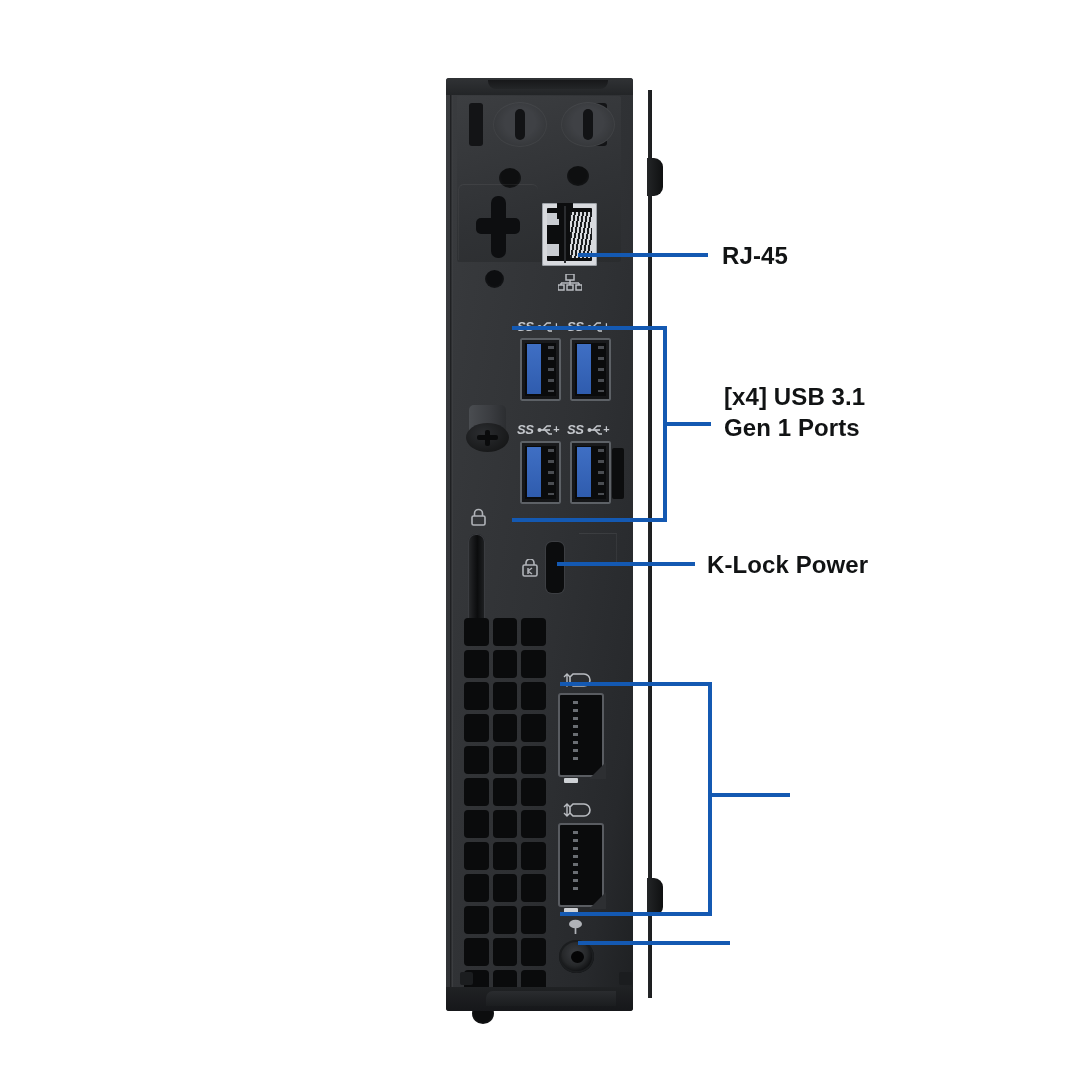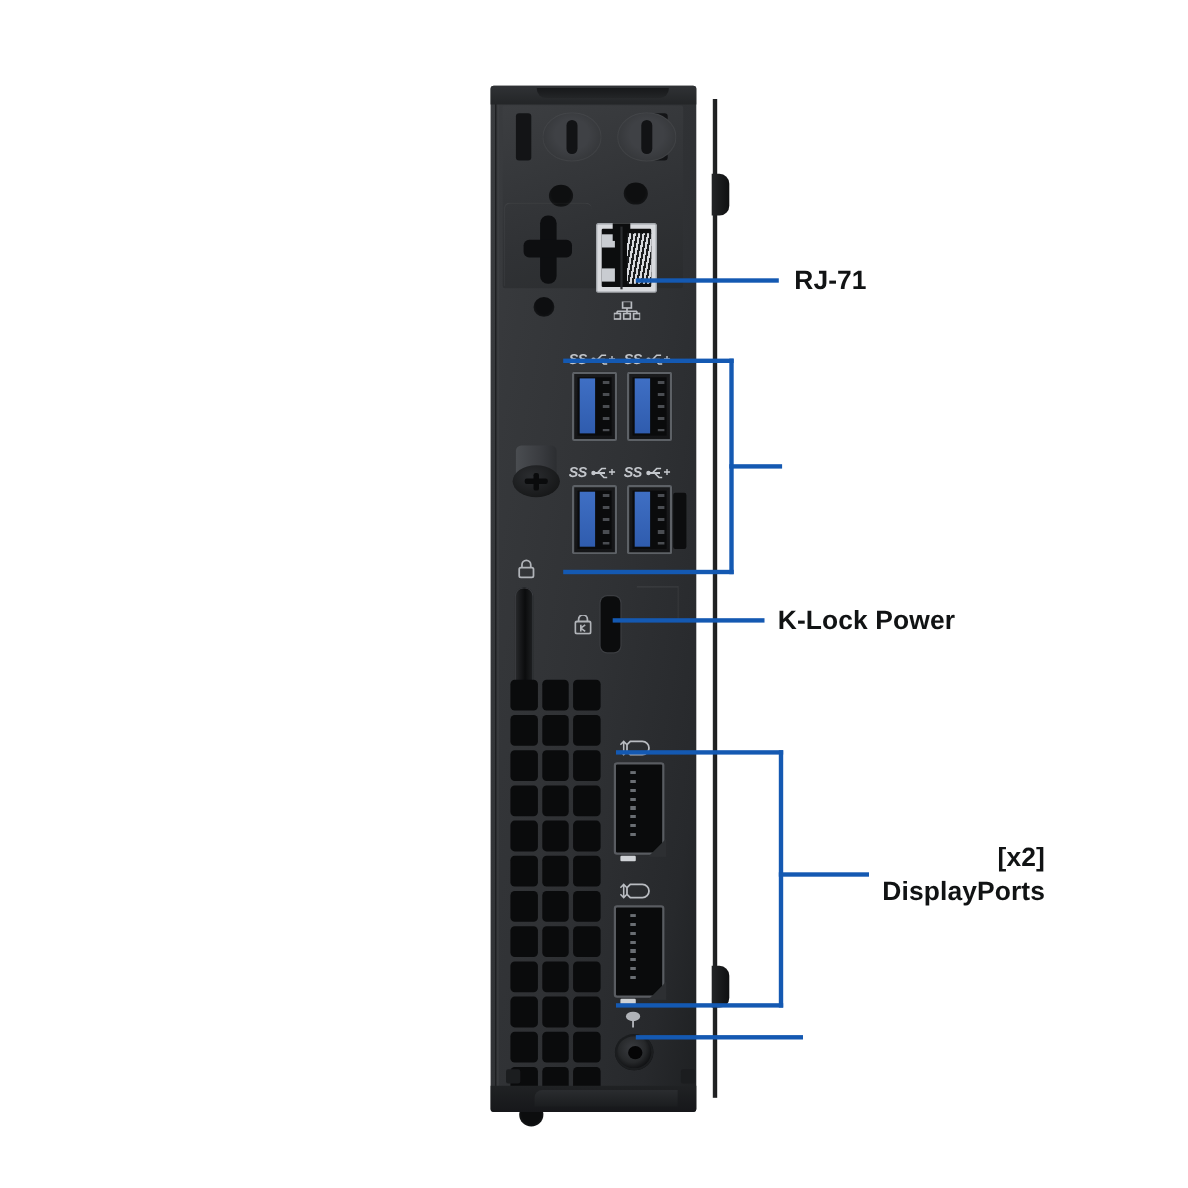--- a/index.html
+++ b/index.html
@@ -536,32 +536,32 @@
     <div class="power-jack"></div>
 
     <div class="bottom-hole"></div>
 
     <div class="foot-sq-l"></div>
     <div class="foot-sq-r"></div>
     <div class="lid-bottom"></div>
   </div>
 
   <div class="cl h" style="left:578px; top:253px; width:130px;"></div>
-  <div class="label" style="left:722px; top:241px;">RJ-71</div>
+  <div class="label" style="left:722px; top:241px;">RJ-45</div>
 
   <div class="cl h" style="left:512px; top:326px; width:155px;"></div>
   <div class="cl v" style="left:663px; top:326px; height:196px;"></div>
   <div class="cl h" style="left:512px; top:518px; width:155px;"></div>
   <div class="cl h" style="left:663px; top:422px; width:48px;"></div>
+  <div class="label" style="left:724px; top:382px;">[x4] USB 3.1
+Gen 1 Ports</div>
 
   <div class="cl h" style="left:557px; top:562px; width:138px;"></div>
   <div class="label" style="left:707px; top:550px;">K-Lock Power</div>
 
   <div class="cl h" style="left:560px; top:682px; width:152px;"></div>
   <div class="cl v" style="left:708px; top:682px; height:234px;"></div>
   <div class="cl h" style="left:560px; top:912px; width:152px;"></div>
   <div class="cl h" style="left:708px; top:793px; width:82px;"></div>
-  <div class="label right-al" style="left:700px; top:765px; width:250px;">[x2]
-DisplayPorts</div>
 
   <div class="cl h" style="left:578px; top:941px; width:152px;"></div>
 
 </div>
 
 </body></html>

